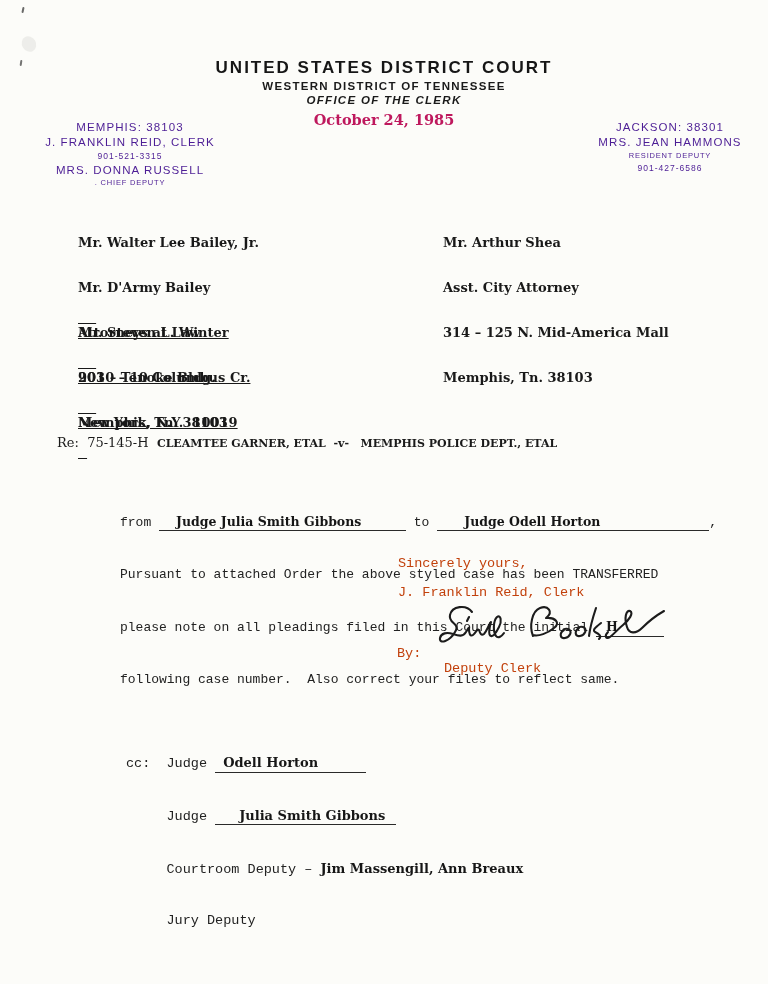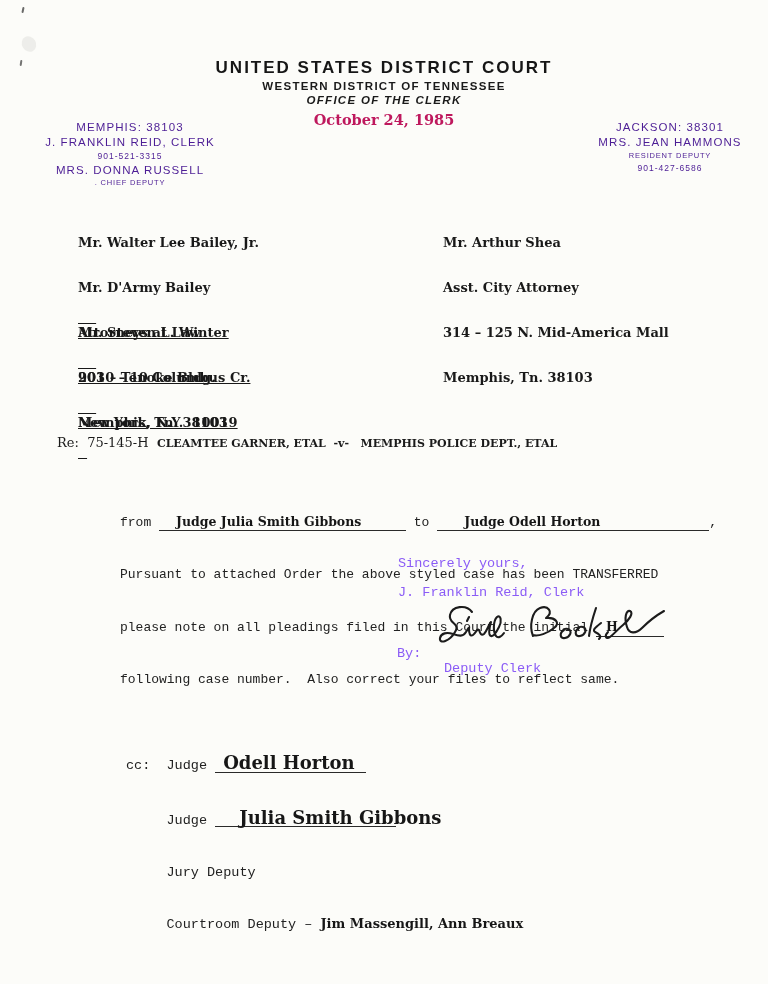--- a/index.html
+++ b/index.html
@@ -51,33 +51,33 @@
     border-bottom:1.4px solid #2a2a2a;
     color:#161616;
     vertical-align:baseline;
   }
   .fill-1{width:230px;padding-left:17px;}
   .fill-2{width:245px;padding-left:27px;}
   .fill-3{width:58px;padding-left:10px;}
   
   .closing-text{
     position:absolute;
-    font-family:"Liberation Mono", monospace;font-size:13.5px;color:#8b5cf6;white-space:pre;
+    font-family:"Liberation Mono", monospace;font-size:13.5px;color:#c2410c;white-space:pre;
   }
   .signature{position:absolute;left:436px;top:601px;}
   
   .cc-block{
     position:absolute;left:126px;top:720px;
     font-family:"Liberation Mono", monospace;font-size:13.5px;line-height:17.2px;
     color:#222;white-space:pre;
   }
   .cc-row{display:block;}
   .cc-fill{
     display:inline-block;
-    font-family:"DejaVu Serif", serif;font-weight:bold;font-size:18px;
+    font-family:"DejaVu Serif", serif;font-weight:bold;font-size:13px;
     border-bottom:1.4px solid #2a2a2a;color:#161616;
   }
   .cc-fill-1{width:143px;padding-left:8px;}
   .cc-fill-2{width:157px;padding-left:24px;}
   .cc-bold{font-family:"DejaVu Serif", serif;font-weight:bold;font-size:13px;color:#161616;}
   
   .speck{position:absolute;background:#3a3a3a;border-radius:1px;}
   .speck1{left:22px;top:7px;width:2px;height:6px;transform:rotate(12deg);opacity:.75;}
   .speck2{left:20px;top:60px;width:2px;height:6px;transform:rotate(8deg);opacity:.7;}
   .smudge{left:22px;top:36px;width:14px;height:16px;background:#9a9a96;opacity:.15;border-radius:50%;transform:rotate(-30deg);}
@@ -159,17 +159,17 @@
       </g>
     </svg>
   </div>
 
   <div class="closing-text" style="left:397px;top:646px;">By:</div>
   <div class="closing-text" style="left:444px;top:661px;">Deputy Clerk</div>
 
   <div class="cc-block">
     <span class="cc-row"><span>cc:  </span><span>Judge </span><span class="cc-fill cc-fill-1">Odell Horton</span></span>
     <span class="cc-row"><span>     </span><span>Judge </span><span class="cc-fill cc-fill-2">Julia Smith Gibbons</span></span>
+    <span class="cc-row"><span>     </span><span>Courtroom Deputy – </span><span class="cc-bold">Jim Massengill, Ann Breaux</span></span>
     <span class="cc-row"><span>     </span><span>Jury Deputy</span></span>
-    <span class="cc-row"><span>     </span><span>Courtroom Deputy – </span><span class="cc-bold">Jim Massengill, Ann Breaux</span></span>
   </div>
 
 </div>
 
 </body></html>

